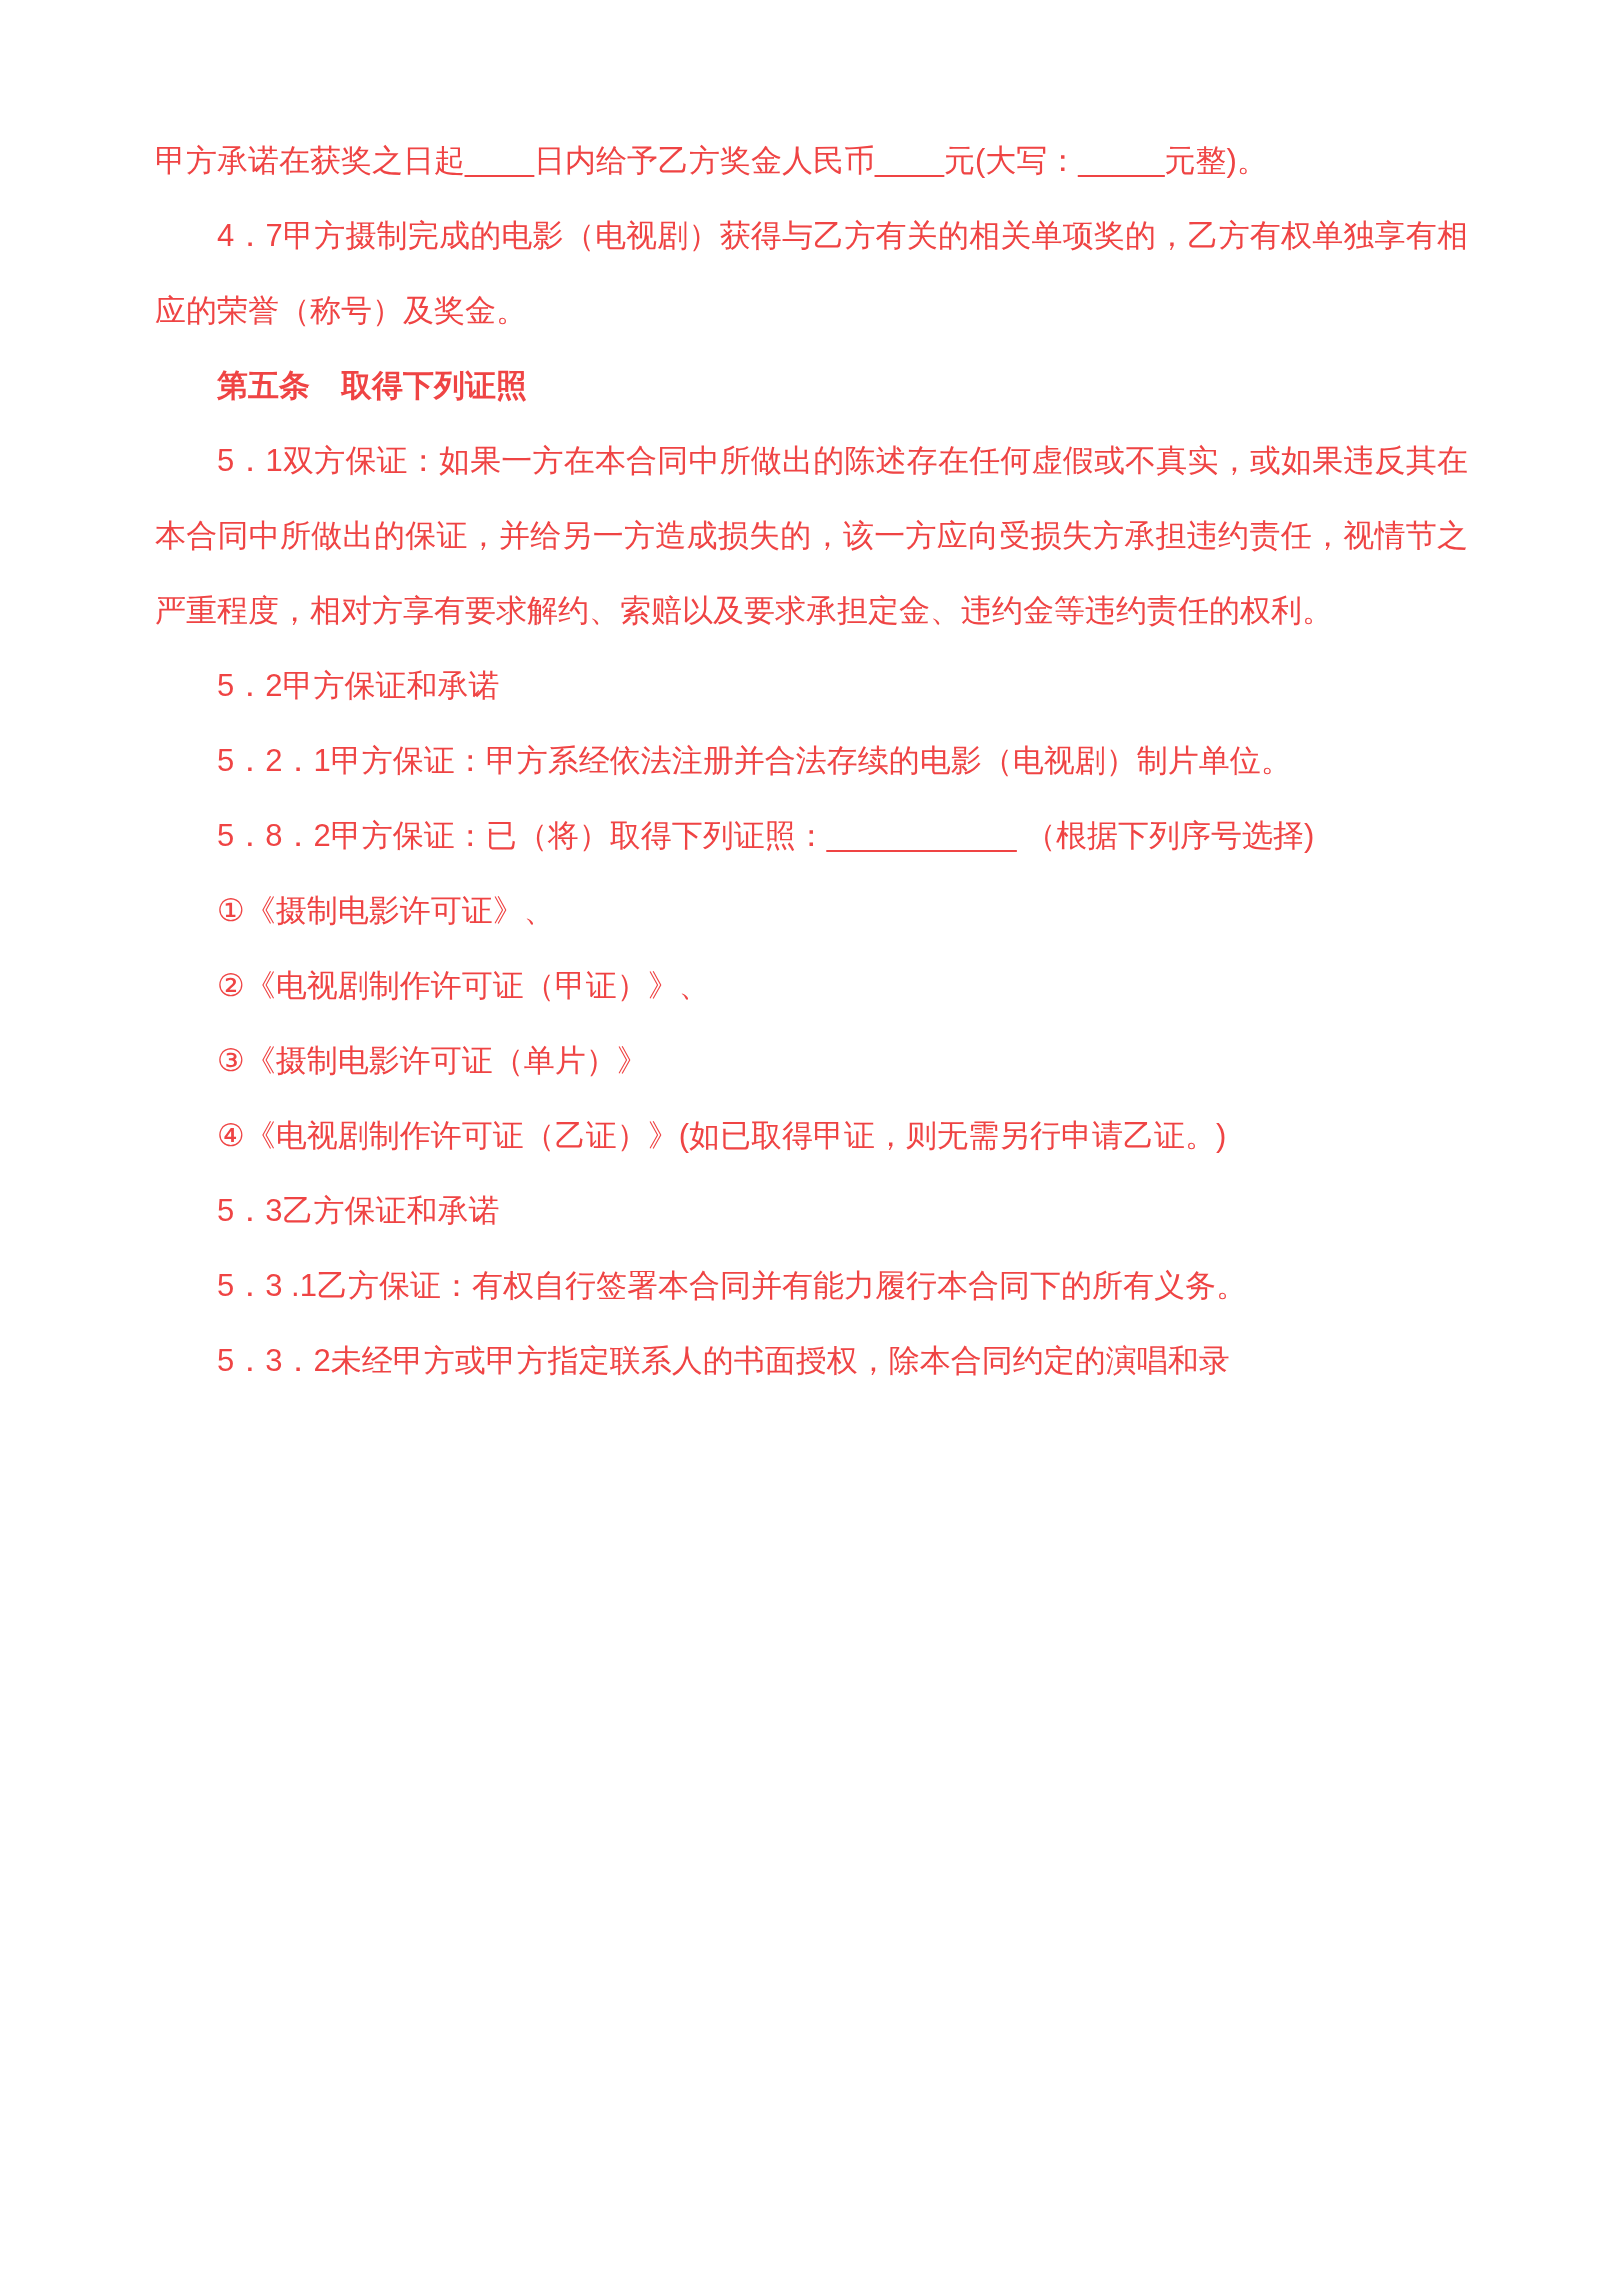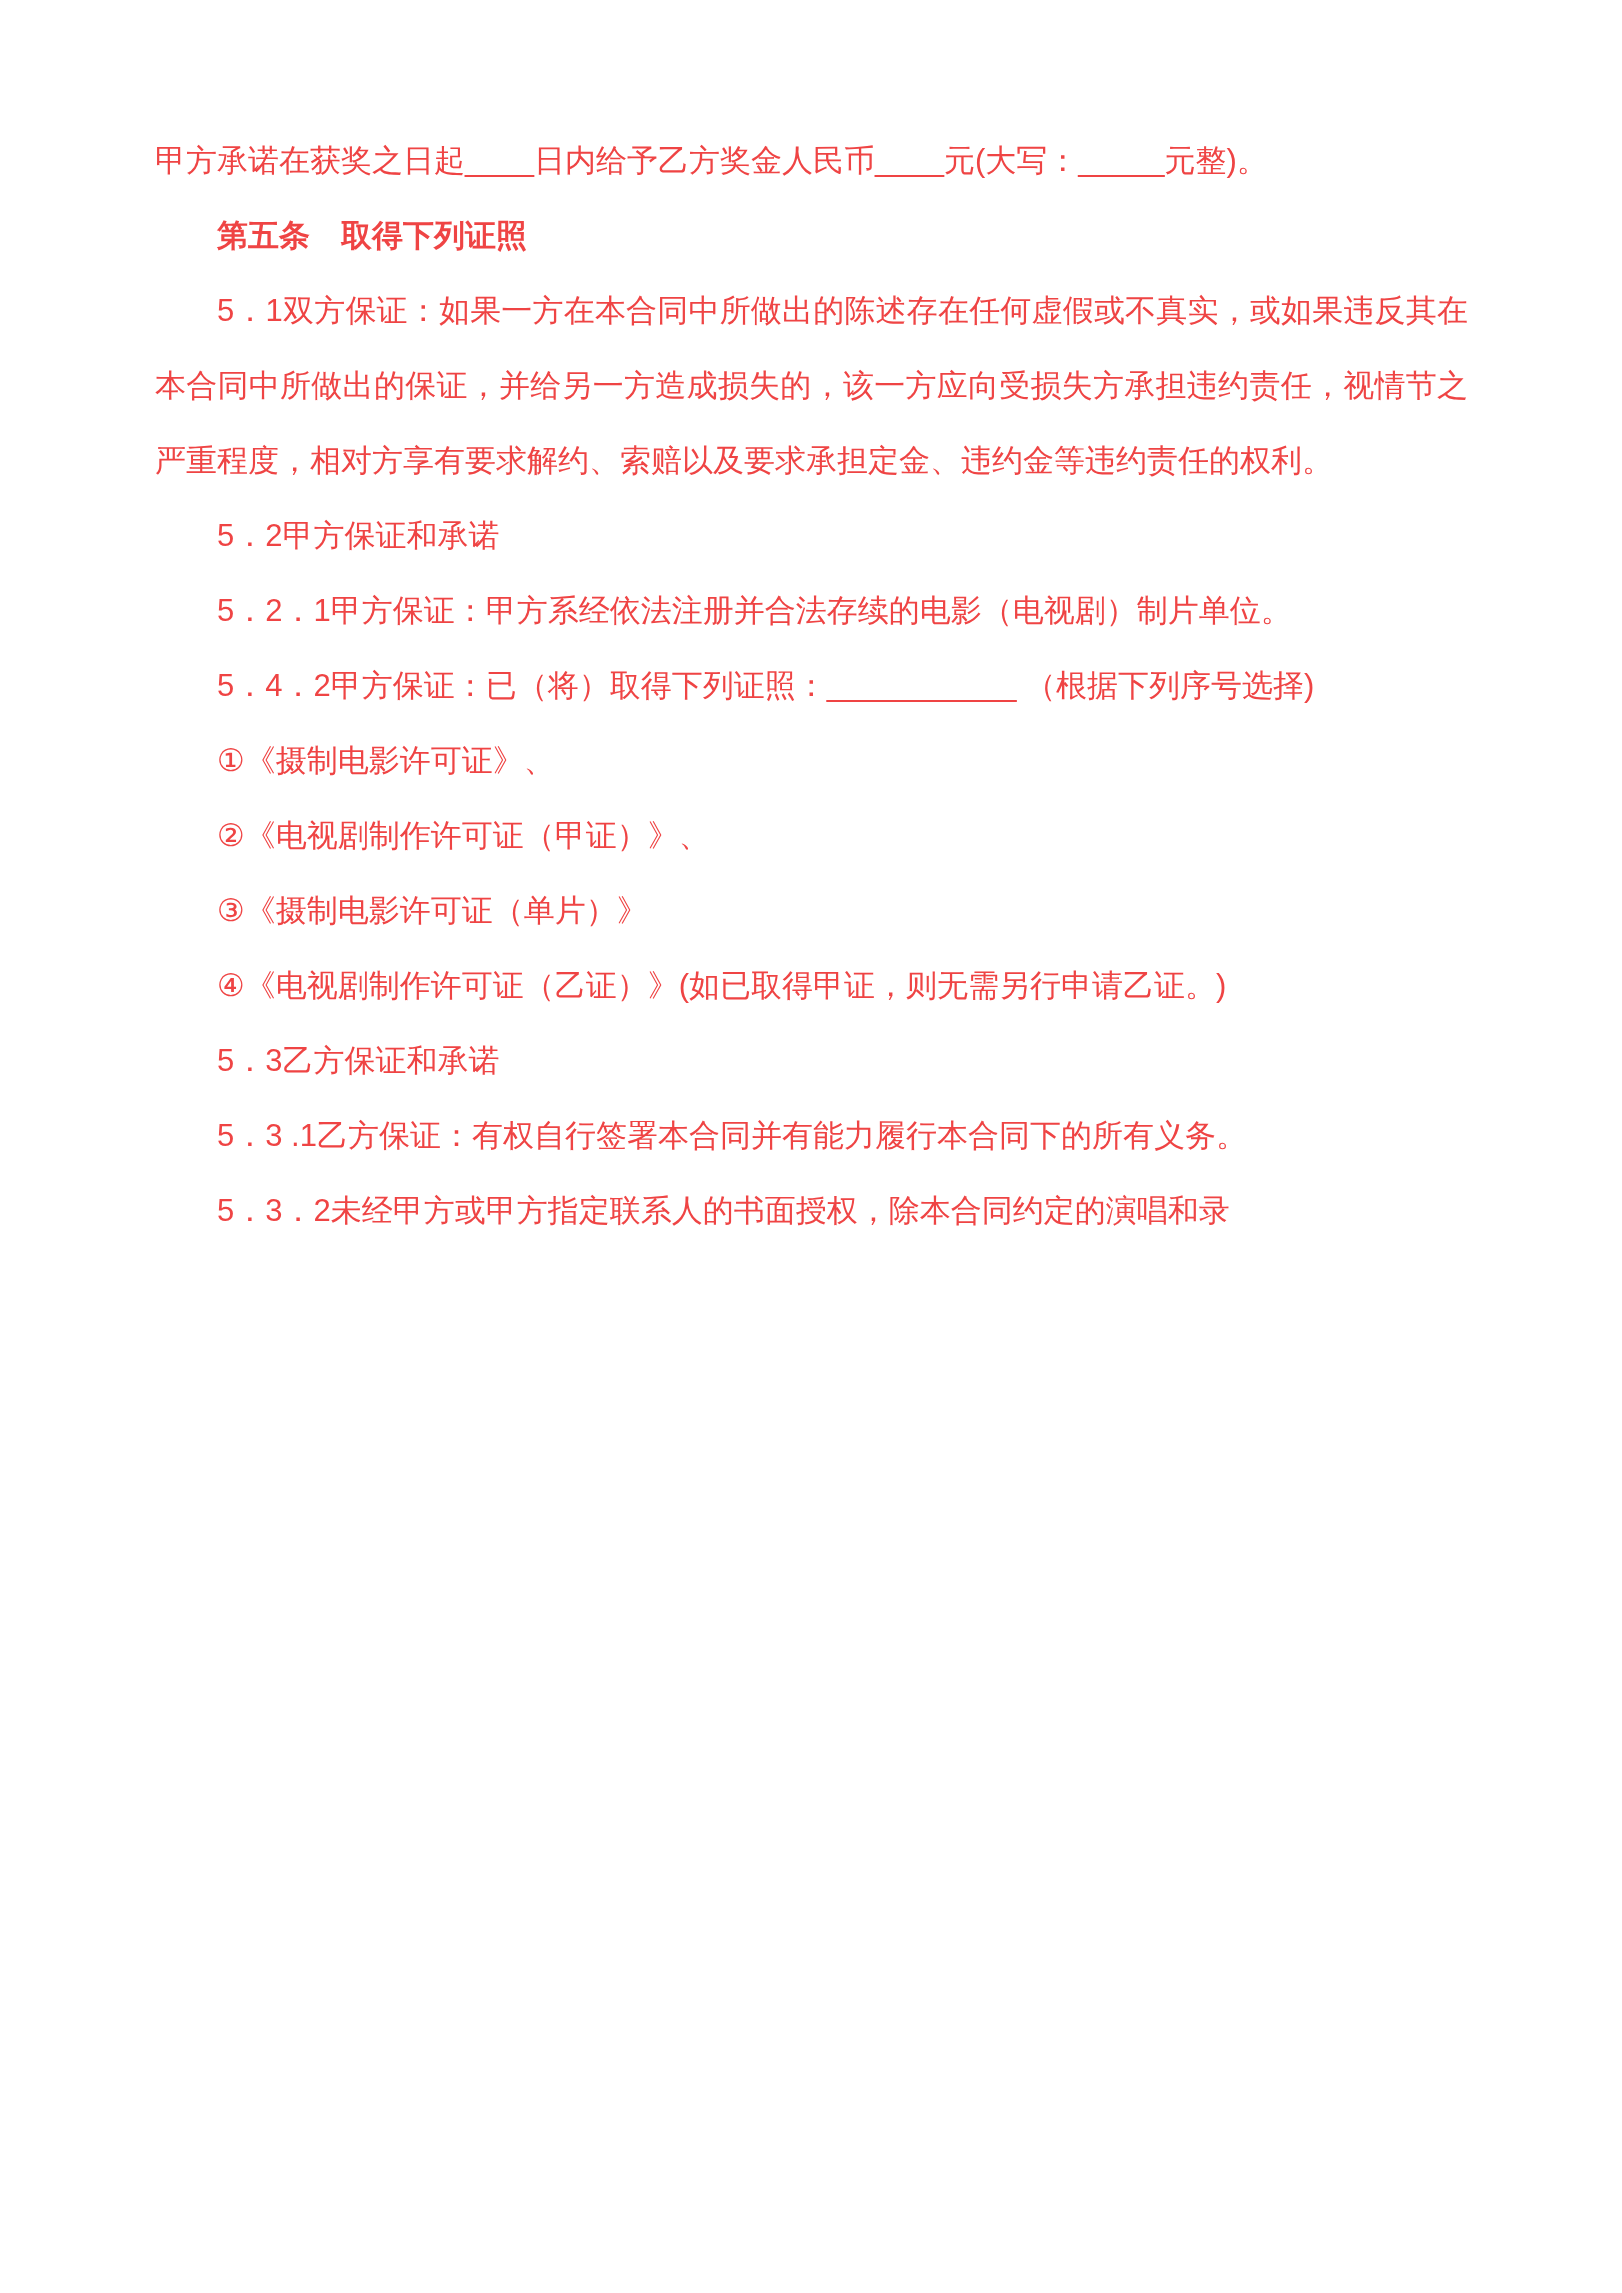--- a/index.html
+++ b/index.html
@@ -32,25 +32,26 @@
   }
   .para.heading {
     font-weight: bold;
   }
 </style>
 </head>
 <body>
 
 <div class="page">
   <p class="para no-indent">甲方承诺在获奖之日起____日内给予乙方奖金人民币____元(大写：_____元整)。</p>
+  <p class="para">4．7甲方摄制完成的电影（电视剧）获得与乙方有关的相关单项奖的，乙方有权单独享有相应的荣誉（称号）及奖金。</p>
   <p class="para heading">第五条　取得下列证照</p>
   <p class="para">5．1双方保证：如果一方在本合同中所做出的陈述存在任何虚假或不真实，或如果违反其在本合同中所做出的保证，并给另一方造成损失的，该一方应向受损失方承担违约责任，视情节之严重程度，相对方享有要求解约、索赔以及要求承担定金、违约金等违约责任的权利。</p>
   <p class="para">5．2甲方保证和承诺</p>
   <p class="para">5．2．1甲方保证：甲方系经依法注册并合法存续的电影（电视剧）制片单位。</p>
-  <p class="para">5．4．2甲方保证：已（将）取得下列证照：___________ （根据下列序号选择)</p>
+  <p class="para">5．8．2甲方保证：已（将）取得下列证照：___________ （根据下列序号选择)</p>
   <p class="para">①《摄制电影许可证》、</p>
   <p class="para">②《电视剧制作许可证（甲证）》、</p>
   <p class="para">③《摄制电影许可证（单片）》</p>
   <p class="para">④《电视剧制作许可证（乙证）》(如已取得甲证，则无需另行申请乙证。)</p>
   <p class="para">5．3乙方保证和承诺</p>
   <p class="para">5．3 .1乙方保证：有权自行签署本合同并有能力履行本合同下的所有义务。</p>
   <p class="para">5．3．2未经甲方或甲方指定联系人的书面授权，除本合同约定的演唱和录</p>
 </div>
 
 

